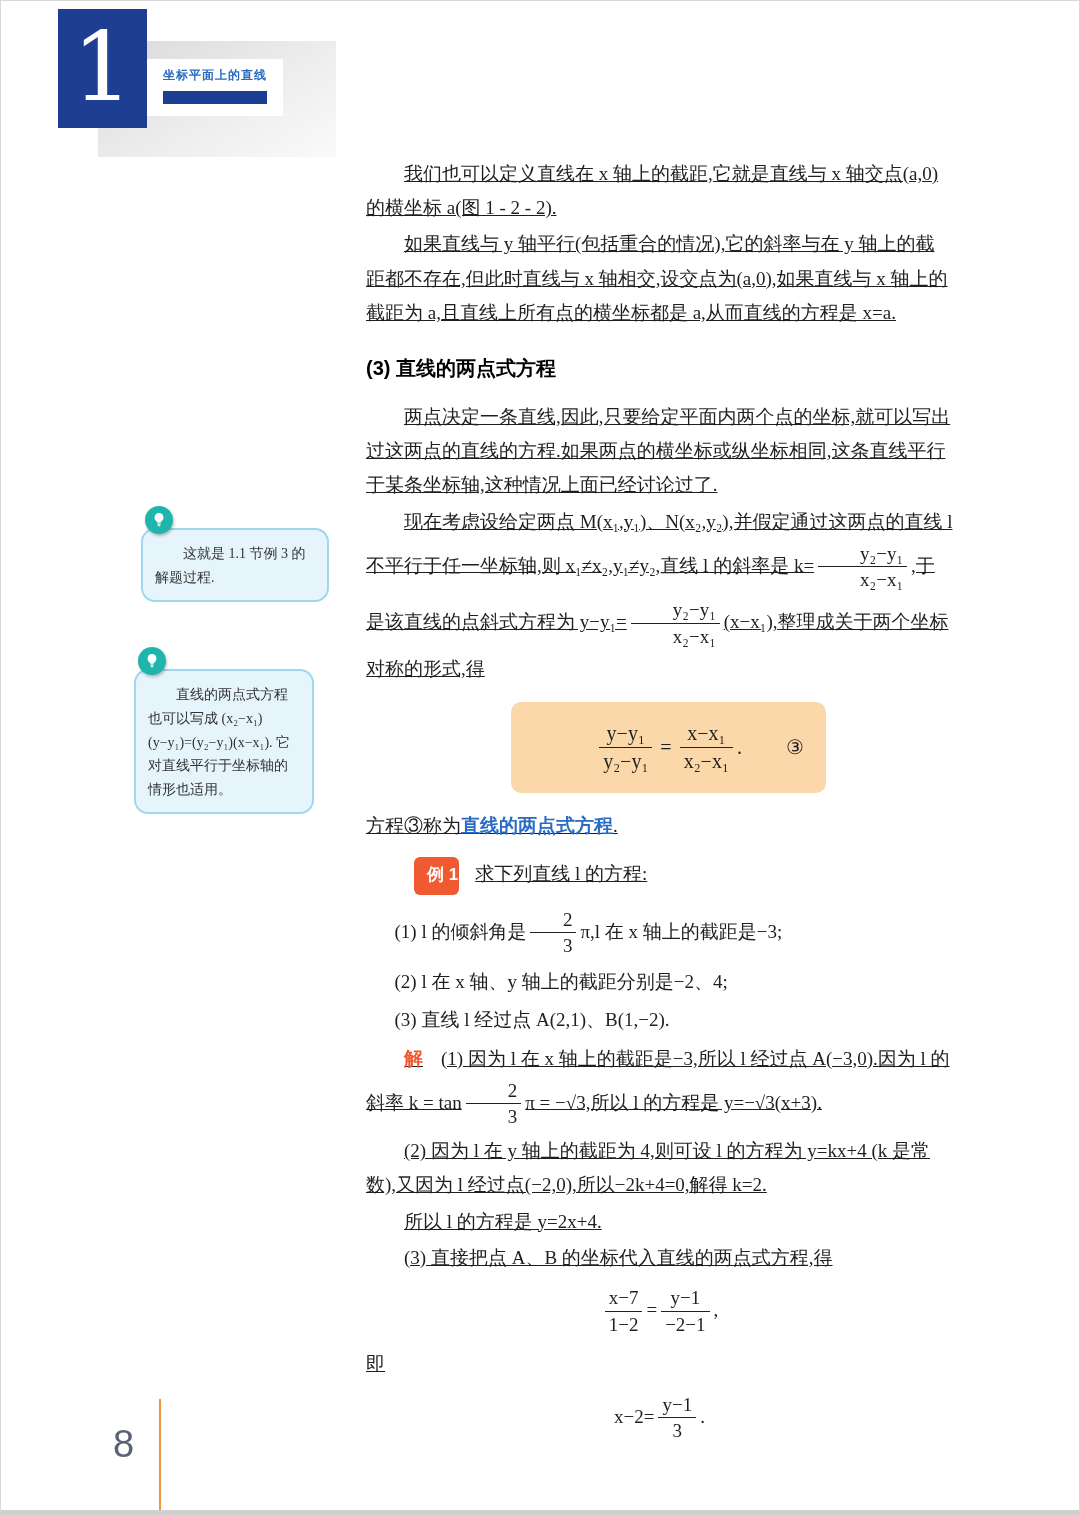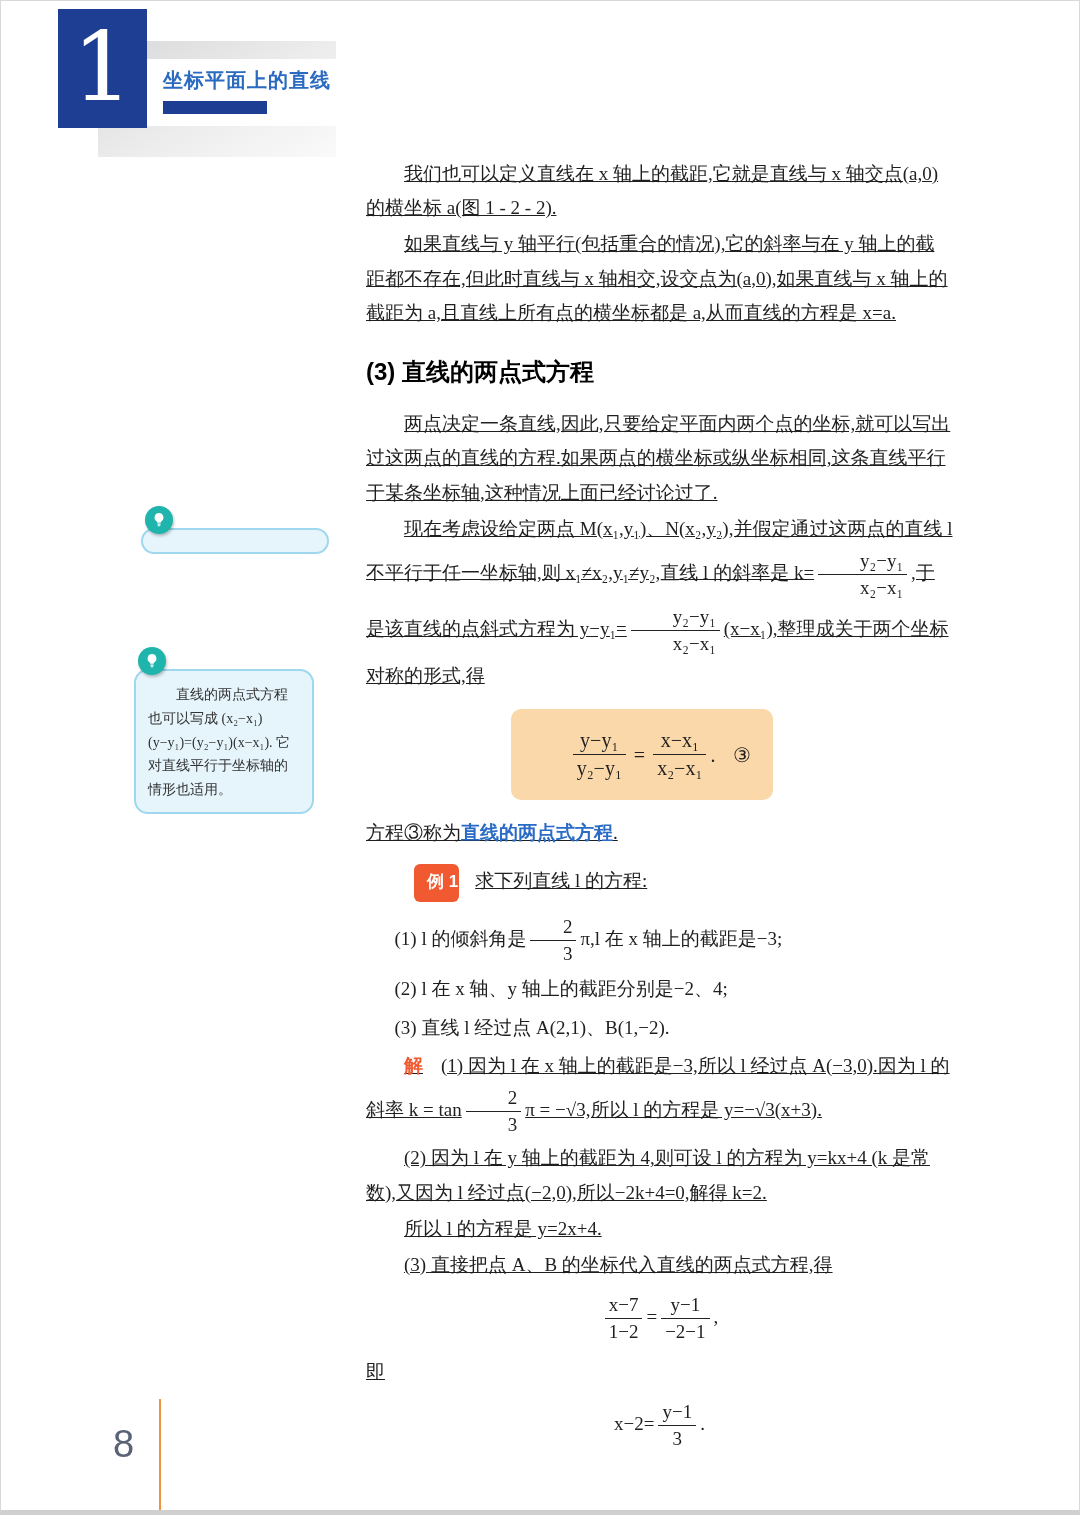--- a/index.html
+++ b/index.html
@@ -19,21 +19,21 @@
     background:linear-gradient(150deg,#d9d9d9 0%,#ededed 55%,#fafafa 100%);
   }
   .chap-num {
     position:absolute; left:0; top:0; width:89px; height:119px;
     background:#1d3e92; color:#ffffff; text-align:center;
     font-family:"DejaVu Serif","Liberation Serif",serif;
     font-size:95px; line-height:116px; font-weight:400;
   }
   .chap-title-box { position:absolute; left:89px; top:50px; background:#ffffff; padding:8px 16px 12px 16px; }
   .chap-title {
-    color:#2a6ac0; font-weight:bold; font-size:20px; letter-spacing:1px;
+    color:#2a6ac0; font-weight:bold; font-size:12px; letter-spacing:1px;
     font-family:"Liberation Sans","DejaVu Sans",sans-serif; white-space:nowrap;
   }
   .chap-bar { height:13px; width:104px; background:#1d3e92; margin-top:7px; }
 
   
   .callout {
     position:absolute; background:#e6f5fc; border:2px solid #9ed7ee; border-radius:14px;
     padding:12px 12px 10px 12px; font-size:14px; line-height:1.7; color:#333;
   }
   .callout-1 { left:140px; top:527px; width:188px; }
@@ -44,29 +44,29 @@
     background:#1fb5ad; display:flex; align-items:center; justify-content:center;
     box-shadow:1px 2px 3px rgba(0,0,0,.25);
   }
 
   
   .content { position:absolute; left:365px; top:156px; width:587px; font-size:19px; line-height:1.8; }
   .para { margin:0 0 2px 0; text-indent:2em;text-decoration:underline; }
   .no-indent { text-indent:0; }
   .heading {
     font-family:"Liberation Sans","DejaVu Sans",sans-serif;
-    font-size:24px; font-weight:700; color:#000; margin:20px 0 14px 0;
+    font-size:20px; font-weight:700; color:#000; margin:20px 0 14px 0;
   }
 
   .frac { display:inline-block; vertical-align:middle; text-align:center; margin:3px 4px; line-height:1.25; }
   .frac .num { display:block; padding:0 4px 1px 4px; border-bottom:1.4px solid #222; }
   .frac .den { display:block; padding:1px 4px 0 4px; }
 
   .formula-box {
-    position:relative; margin:16px 0 16px 145px; width:262px;
+    position:relative; margin:16px 0 16px 145px; width:315px;
     background:#fbd8a9; border-radius:10px; padding:16px 20px;
     display:flex; align-items:center; justify-content:center; font-size:20px;
   }
   .formula-box .eq { margin:0 4px; }
   .ftag { position:absolute; right:22px; top:50%; transform:translateY(-50%); font-size:20px; }
 
   .blue-term { color:#2a6bc5; font-weight:bold; font-family:"Liberation Sans","DejaVu Sans",sans-serif; }
 
   .example-line { margin:14px 0 10px 48px; text-indent:0; }
   .example-badge {
@@ -105,20 +105,21 @@
   </div>
 
   <aside class="callout callout-1">
     <span class="bulb">
       <svg width="16" height="16" viewBox="0 0 16 16" aria-hidden="true">
         <path d="M8 1a4.5 4.5 0 0 0-2.5 8.2c.5.4.8 1 .8 1.6h3.4c0-.6.3-1.2.8-1.6A4.5 4.5 0 0 0 8 1z" fill="#ffffff"></path>
         <rect x="6.2" y="11.5" width="3.6" height="1.2" rx="0.6" fill="#ffffff"></rect>
         <rect x="6.6" y="13.3" width="2.8" height="1" rx="0.5" fill="#ffffff"></rect>
       </svg>
     </span>
+    <p class="callout-text">这就是 1.1 节例 3 的解题过程.</p>
   </aside>
 
   <aside class="callout callout-2">
     <span class="bulb">
       <svg width="16" height="16" viewBox="0 0 16 16" aria-hidden="true">
         <path d="M8 1a4.5 4.5 0 0 0-2.5 8.2c.5.4.8 1 .8 1.6h3.4c0-.6.3-1.2.8-1.6A4.5 4.5 0 0 0 8 1z" fill="#ffffff"></path>
         <rect x="6.2" y="11.5" width="3.6" height="1.2" rx="0.6" fill="#ffffff"></rect>
         <rect x="6.6" y="13.3" width="2.8" height="1" rx="0.5" fill="#ffffff"></rect>
       </svg>
     </span>

